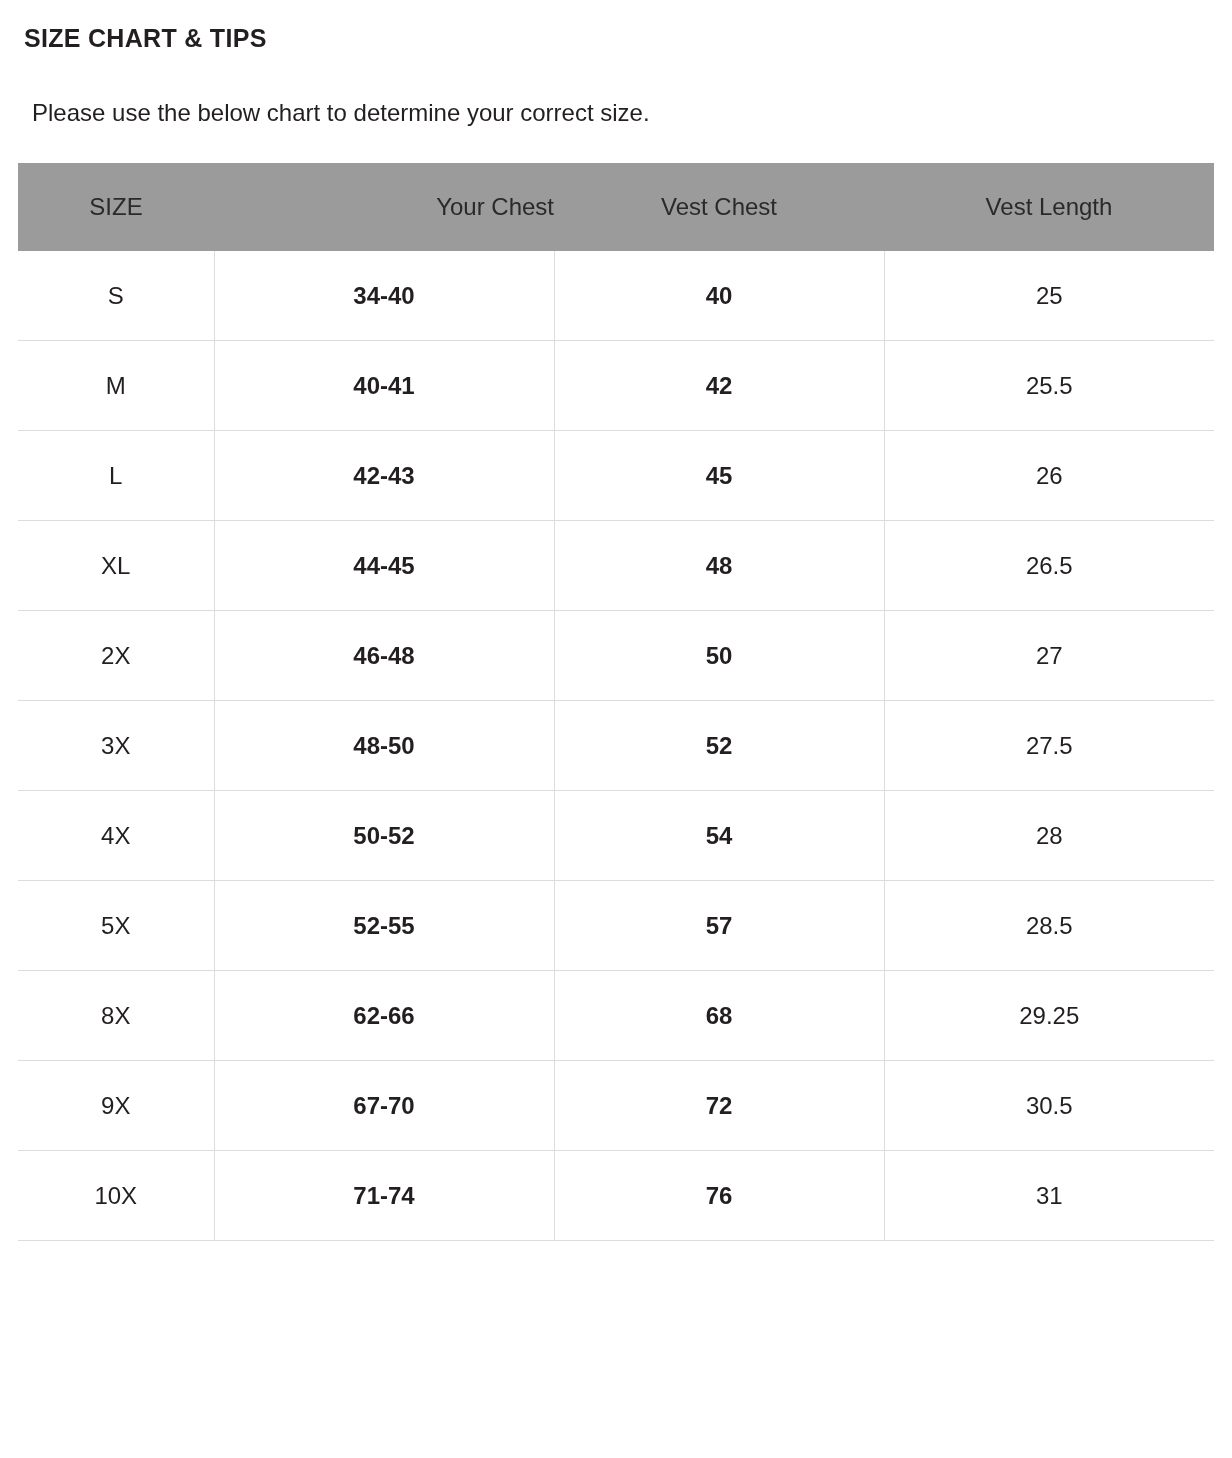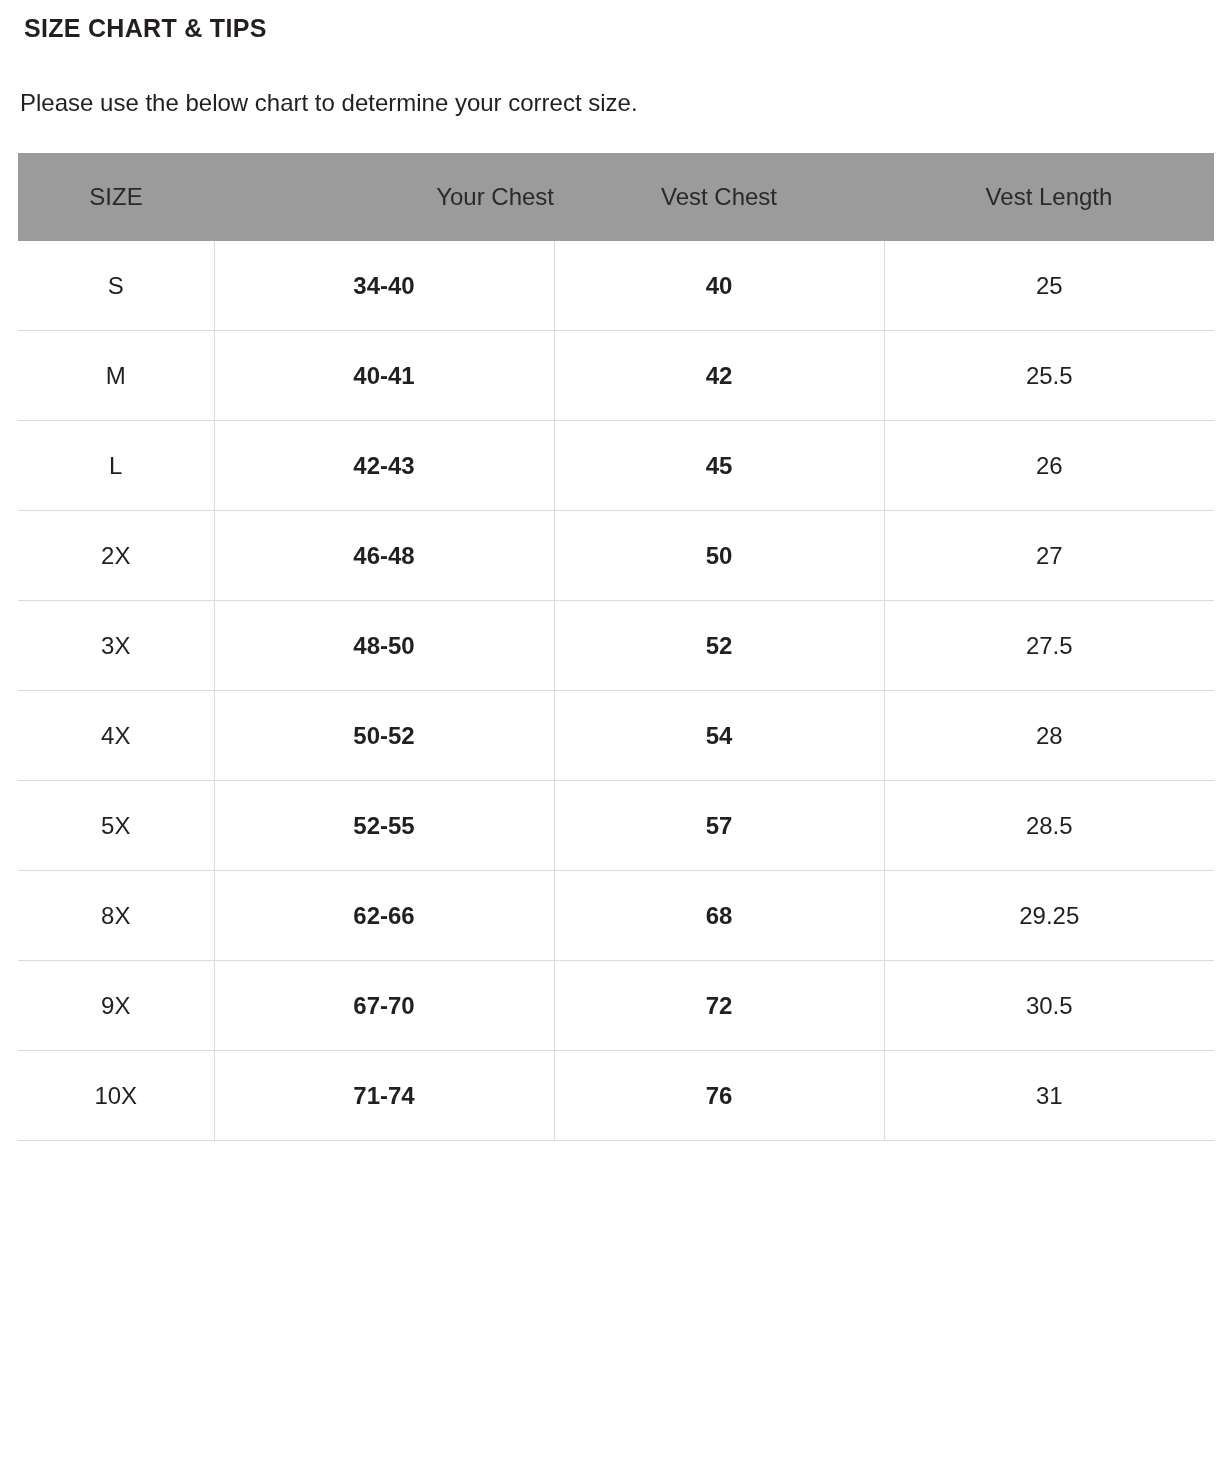--- a/index.html
+++ b/index.html
@@ -16,27 +16,27 @@
   }
   .page {
     padding: 0 18px;
     box-sizing: border-box;
     width: 1232px;
   }
   .page-title {
     font-size: 25px;
     font-weight: bold;
     letter-spacing: 0.3px;
-    margin: 14px 0 0 6px;
+    margin: 24px 0 0 6px;
     color: #231f20;
   }
   .intro {
     font-size: 24px;
     font-weight: normal;
-    margin: 46px 0 0 2px;
+    margin: 46px 0 0 14px;
     color: #231f20;
   }
   table.size-chart {
     border-collapse: collapse;
     margin-top: 36px;
     width: 1196px;
     table-layout: fixed;
   }
   table.size-chart th {
     background: #9b9b9b;
@@ -110,20 +110,26 @@
         <td class="c-left">42</td>
         <td class="c-center">25.5</td>
       </tr>
       <tr>
         <td class="c-size">L</td>
         <td class="c-left">42-43</td>
         <td class="c-left">45</td>
         <td class="c-center">26</td>
       </tr>
       <tr>
+        <td class="c-size">XL</td>
+        <td class="c-left">44-45</td>
+        <td class="c-left">48</td>
+        <td class="c-center">26.5</td>
+      </tr>
+      <tr>
         <td class="c-size">2X</td>
         <td class="c-left">46-48</td>
         <td class="c-left">50</td>
         <td class="c-center">27</td>
       </tr>
       <tr>
         <td class="c-size">3X</td>
         <td class="c-left">48-50</td>
         <td class="c-left">52</td>
         <td class="c-center">27.5</td>

